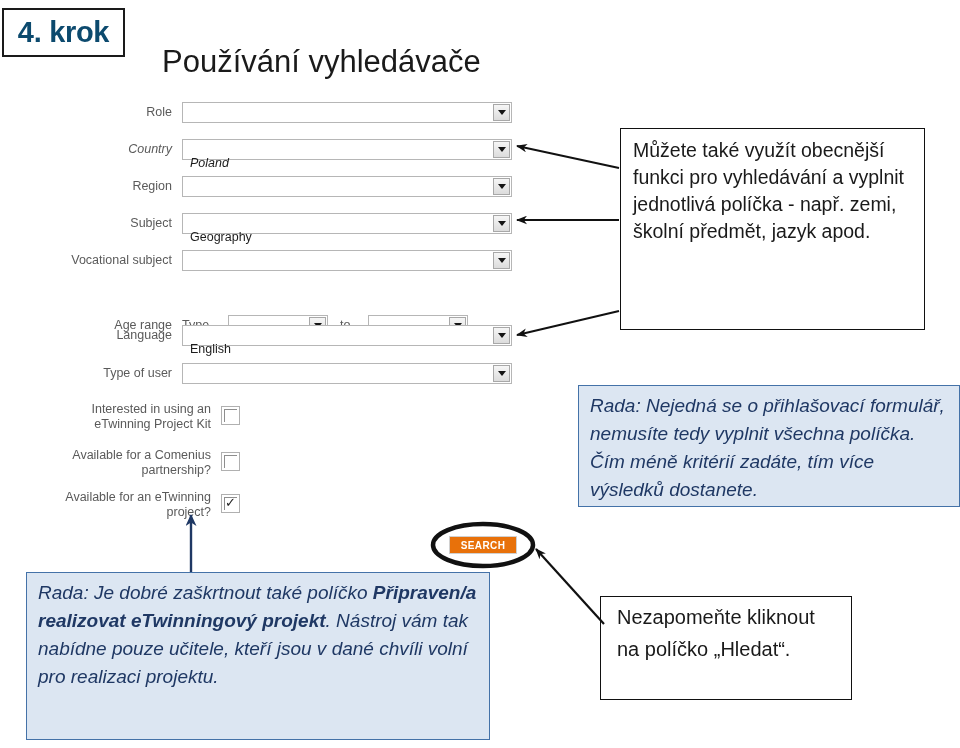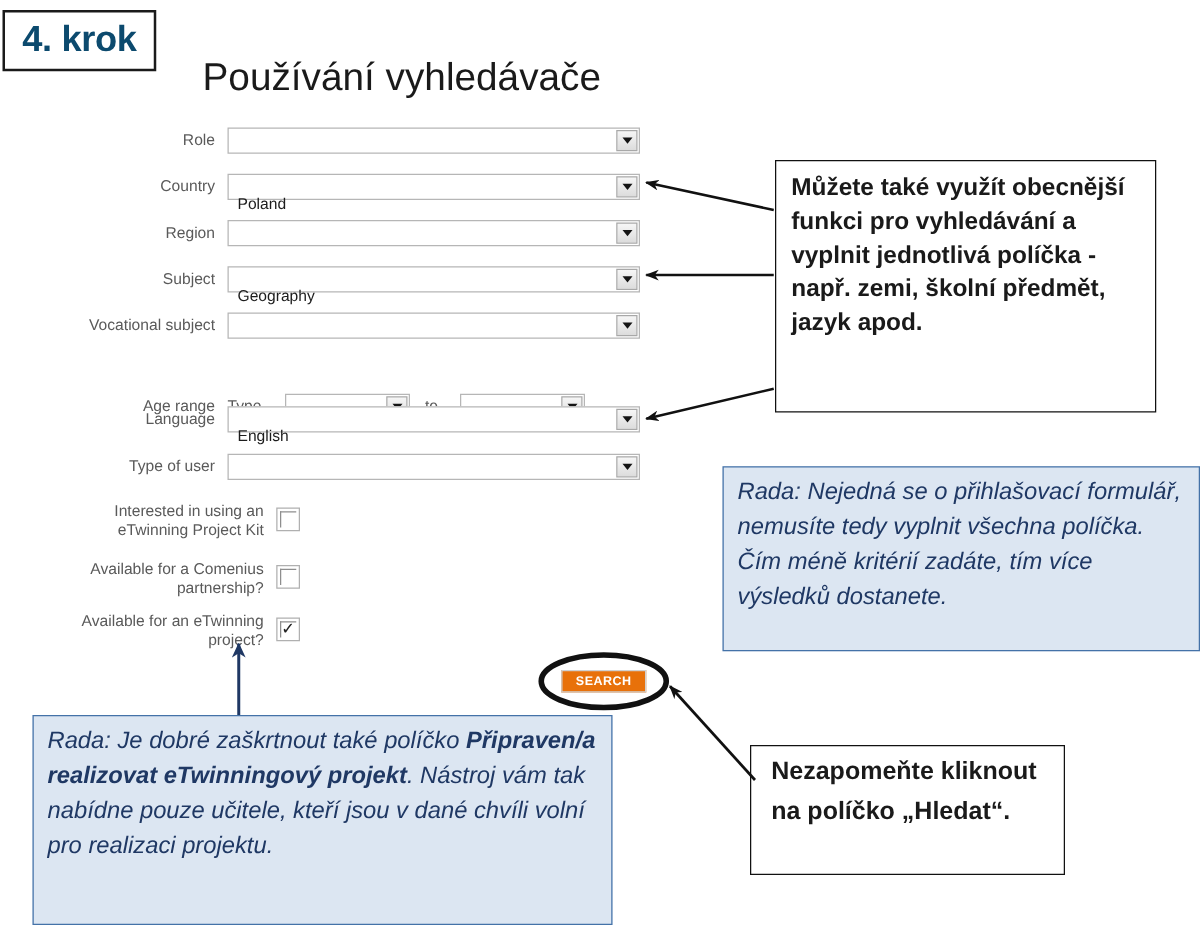--- a/index.html
+++ b/index.html
@@ -176,37 +176,36 @@
   
   .callout-white {
     position: absolute;
     background: #ffffff;
     border: 1.6px solid #111111;
     box-sizing: border-box;
     padding: 8px 12px;
     font-size: 19.5px;
     line-height: 27px;
     color: #1a1a1a;
-    font-weight: bold;
   }
   .callout-blue {
     position: absolute;
     background: #dce6f2;
     border: 1.5px solid #4472a8;
     box-sizing: border-box;
     padding: 6px 11px;
     font-size: 19px;
     line-height: 28px;
     color: #1f3864;
     font-style: italic;
   }
   .callout-blue b { font-weight: bold; font-style: italic; }
 
   #callout-top    { left: 620px; top: 128px; width: 305px; height: 202px; }
-  #callout-tip1   { left: 578px; top: 373px; width: 382px; height: 148px; }
+  #callout-tip1   { left: 578px; top: 385px; width: 382px; height: 122px; }
   #callout-tip2   { left: 26px;  top: 572px; width: 464px; height: 168px; }
   #callout-bottom { left: 600px; top: 596px; width: 252px; height: 104px;
                     font-size: 20px; line-height: 32px; padding: 4px 16px; }
 
   
   #arrow-layer {
     position: absolute;
     left: 0; top: 0;
     width: 960px; height: 748px;
     pointer-events: none;
@@ -223,21 +222,21 @@
 <div id="form-panel">
 
   <div class="form-row" style="top:6px;">
     <div class="form-label">Role</div>
     <div class="select-box wide">
       <span class="val"></span>
       <span class="select-arrow"></span>
     </div>
   </div>
 
-  <div class="form-row" style="top:43px;">
+  <div class="form-row" style="top:43px;font-style:italic;">
     <div class="form-label">Country</div>
     <div class="select-box wide">
       <span class="val">Poland</span>
       <span class="select-arrow"></span>
     </div>
   </div>
 
   <div class="form-row" style="top:80px;">
     <div class="form-label">Region</div>
     <div class="select-box wide">

